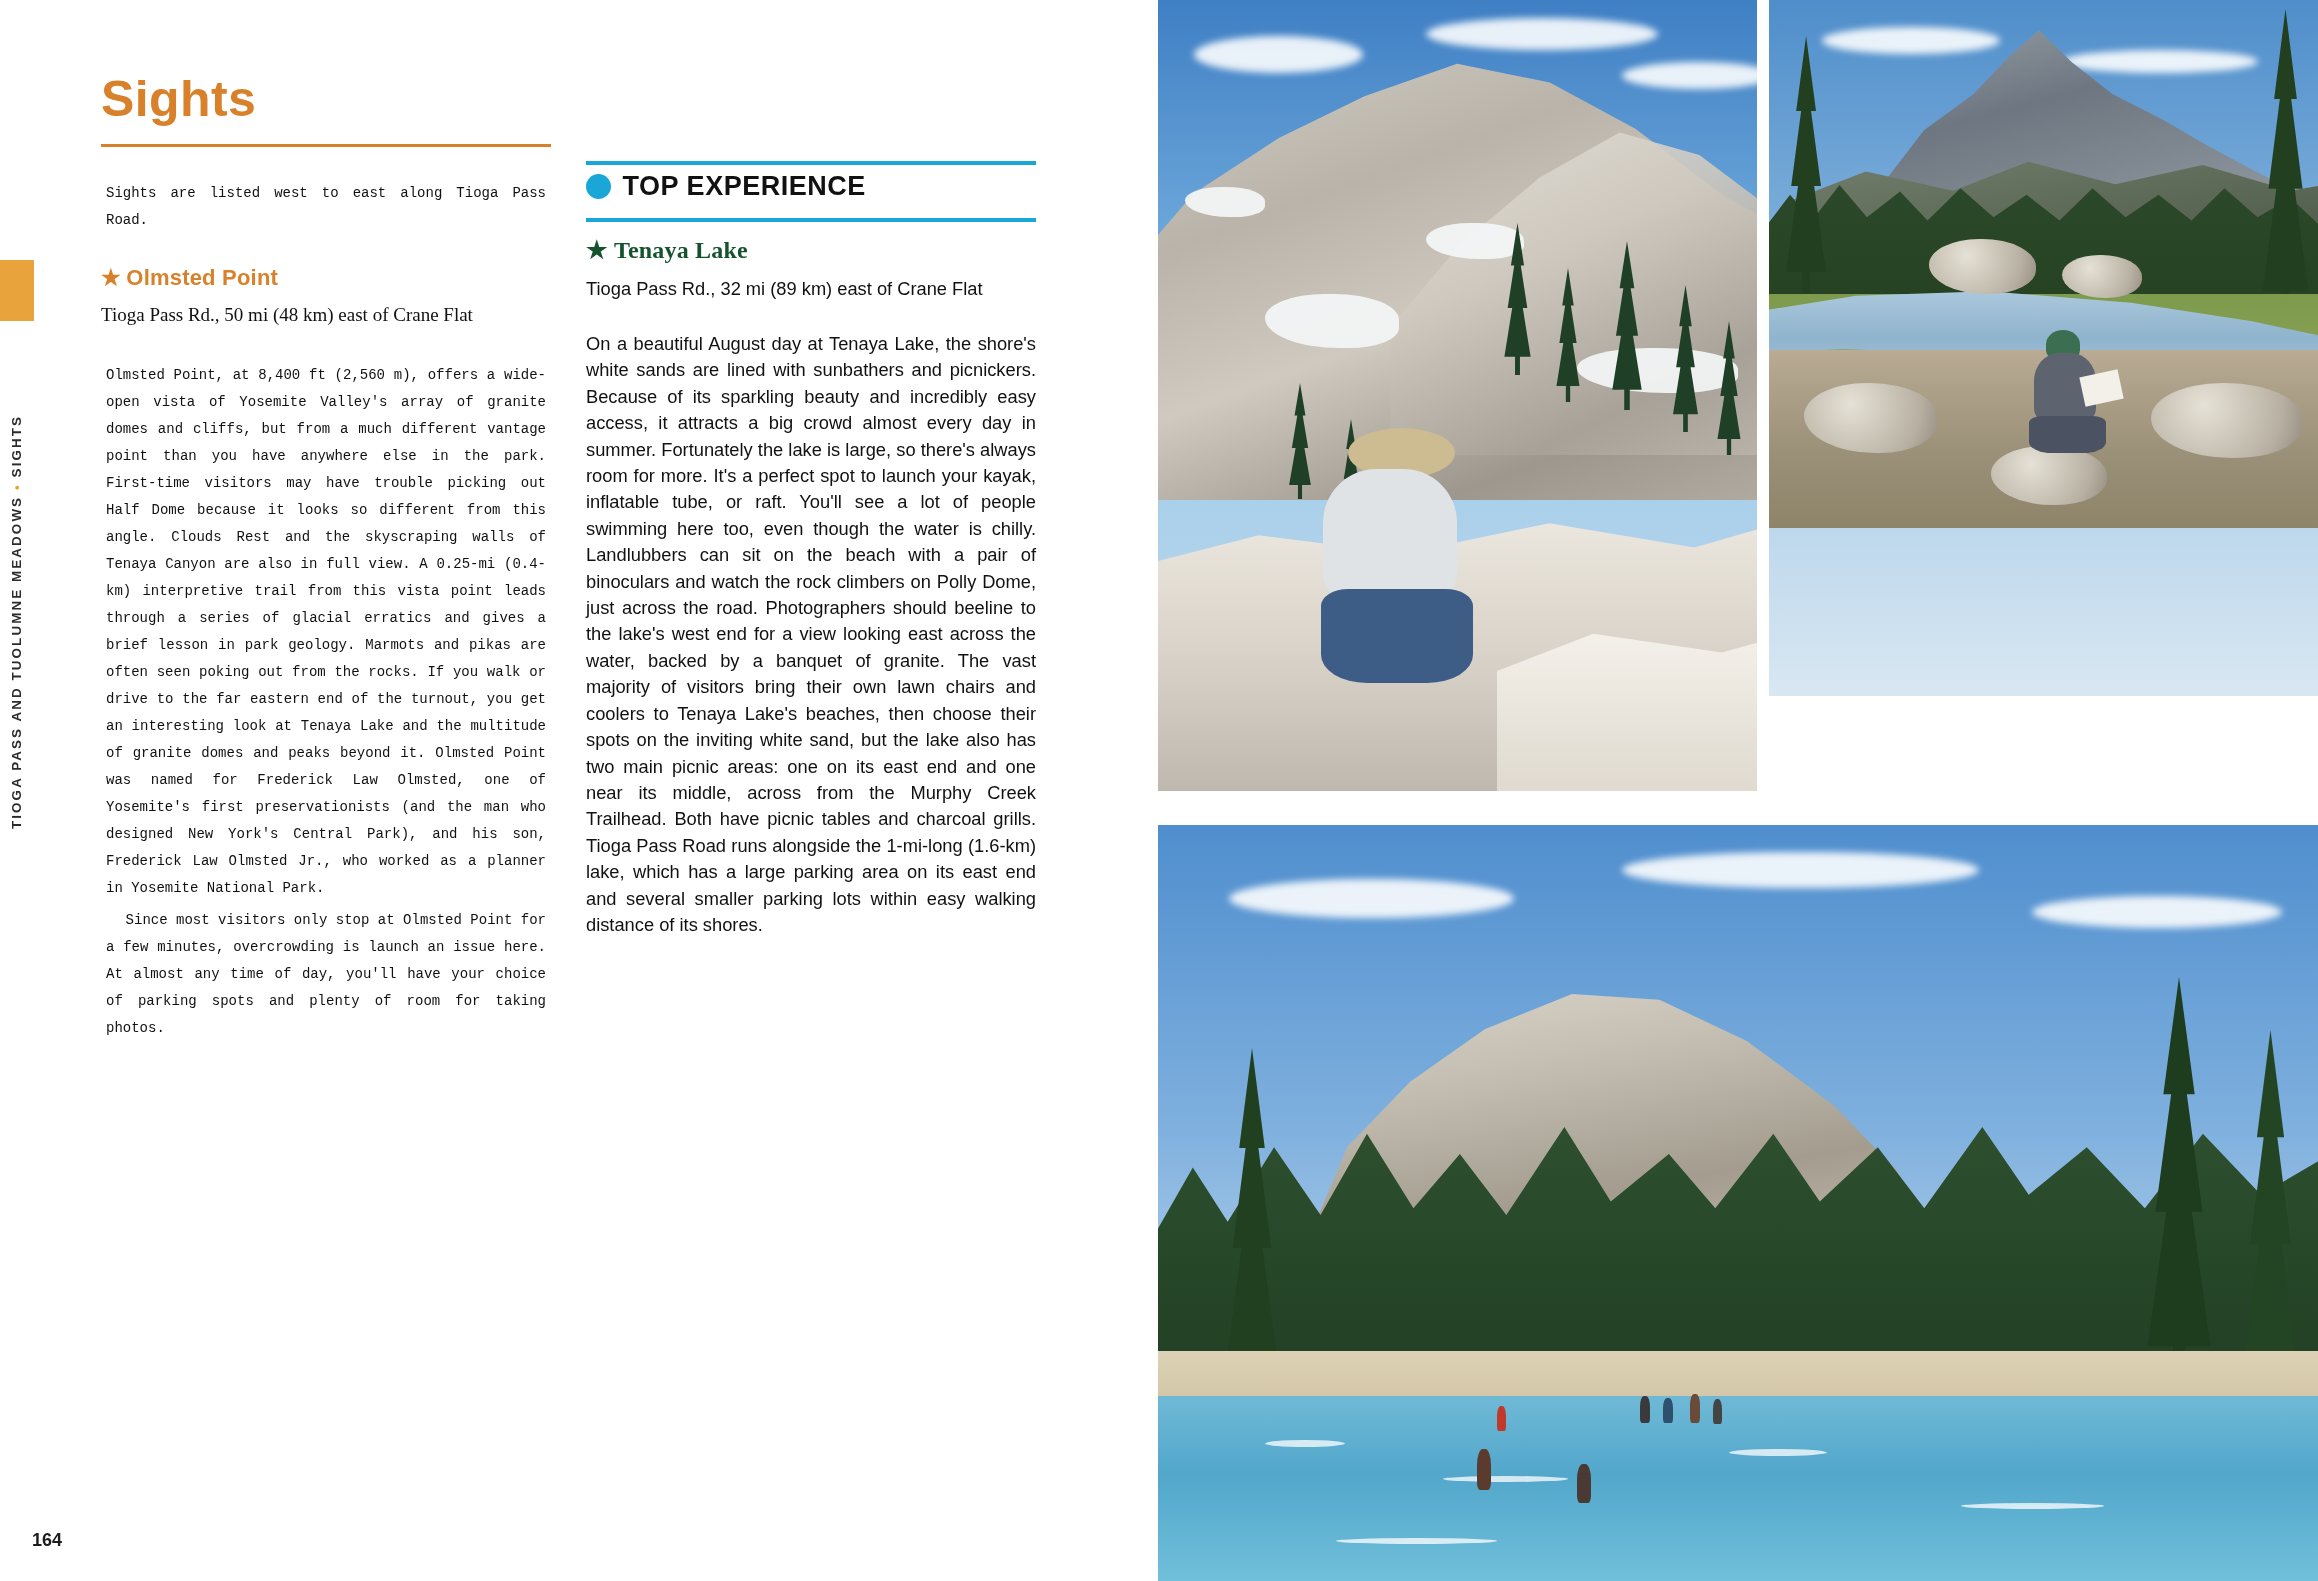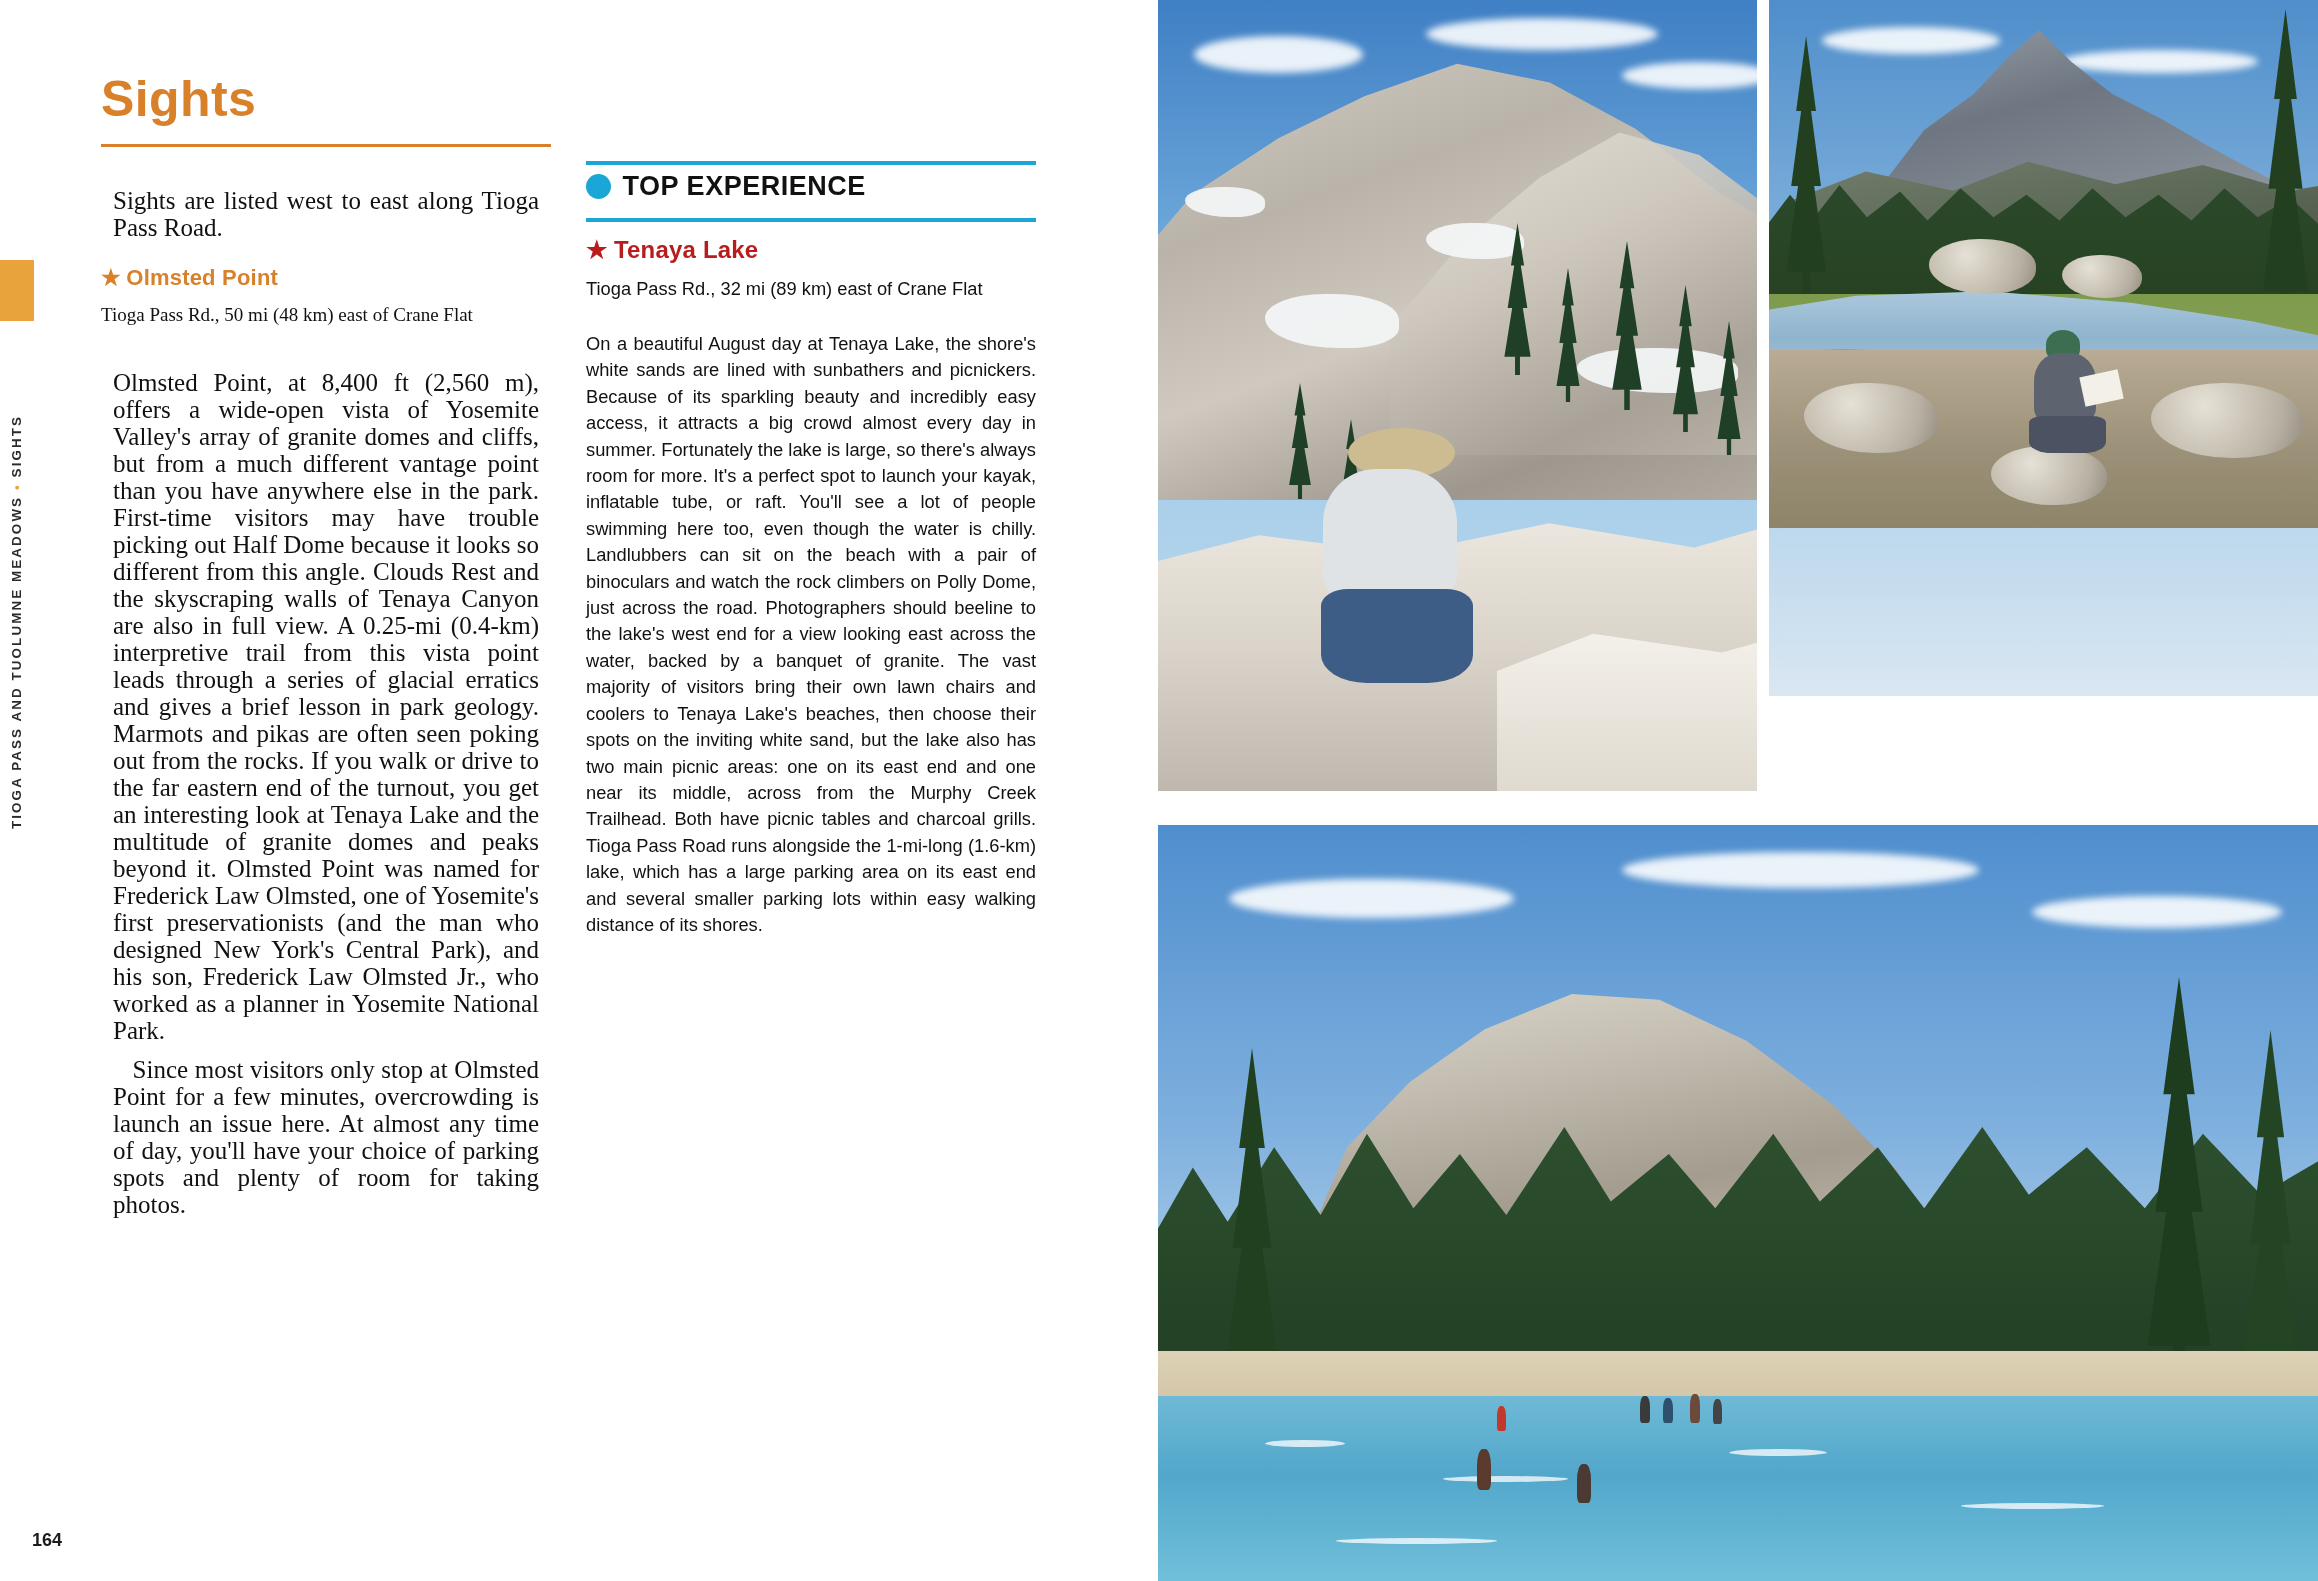--- a/index.html
+++ b/index.html
@@ -78,26 +78,26 @@
   .title-rule {
     position: absolute;
     left: 101px;
     top: 144px;
     width: 450px;
     height: 2.7px;
     background: #d9802a;
   }
 
   .body-text {
-    font-family: Liberation Serif, serif;
-    font-size: 25px;
+    font-family: Liberation Mono, monospace;
+    font-size: 14px;
     line-height: 27px;
     color: #111111;
     text-align: justify;
-    margin: 12px;
+    margin: 5px;
   }
   .body-text + .body-text { text-indent: 19.6px; }
 
   .intro {
     position: absolute;
     left: 101px;
     top: 175px;
     width: 450px;
   }
 
@@ -169,24 +169,24 @@
     font-size: 27px;
     font-weight: 700;
     color: #111111;
     letter-spacing: 0.5px;
   }
 
   .c2-head {
     position: absolute;
     left: 586px;
     top: 236px;
-    font-family: Liberation Sans, sans-serif;
+    font-family: Liberation Serif, serif;
     font-size: 24px;
     font-weight: 700;
-    color: #b91c1c;
+    color: #14532d;
     letter-spacing: 0.2px;
   }
   .c2-head .star { margin-right: 6.2px; }
 
   .c2-loc {
     position: absolute;
     left: 586px;
     top: 276px;
     width: 450px;
     font-family: "Liberation Sans", sans-serif;

